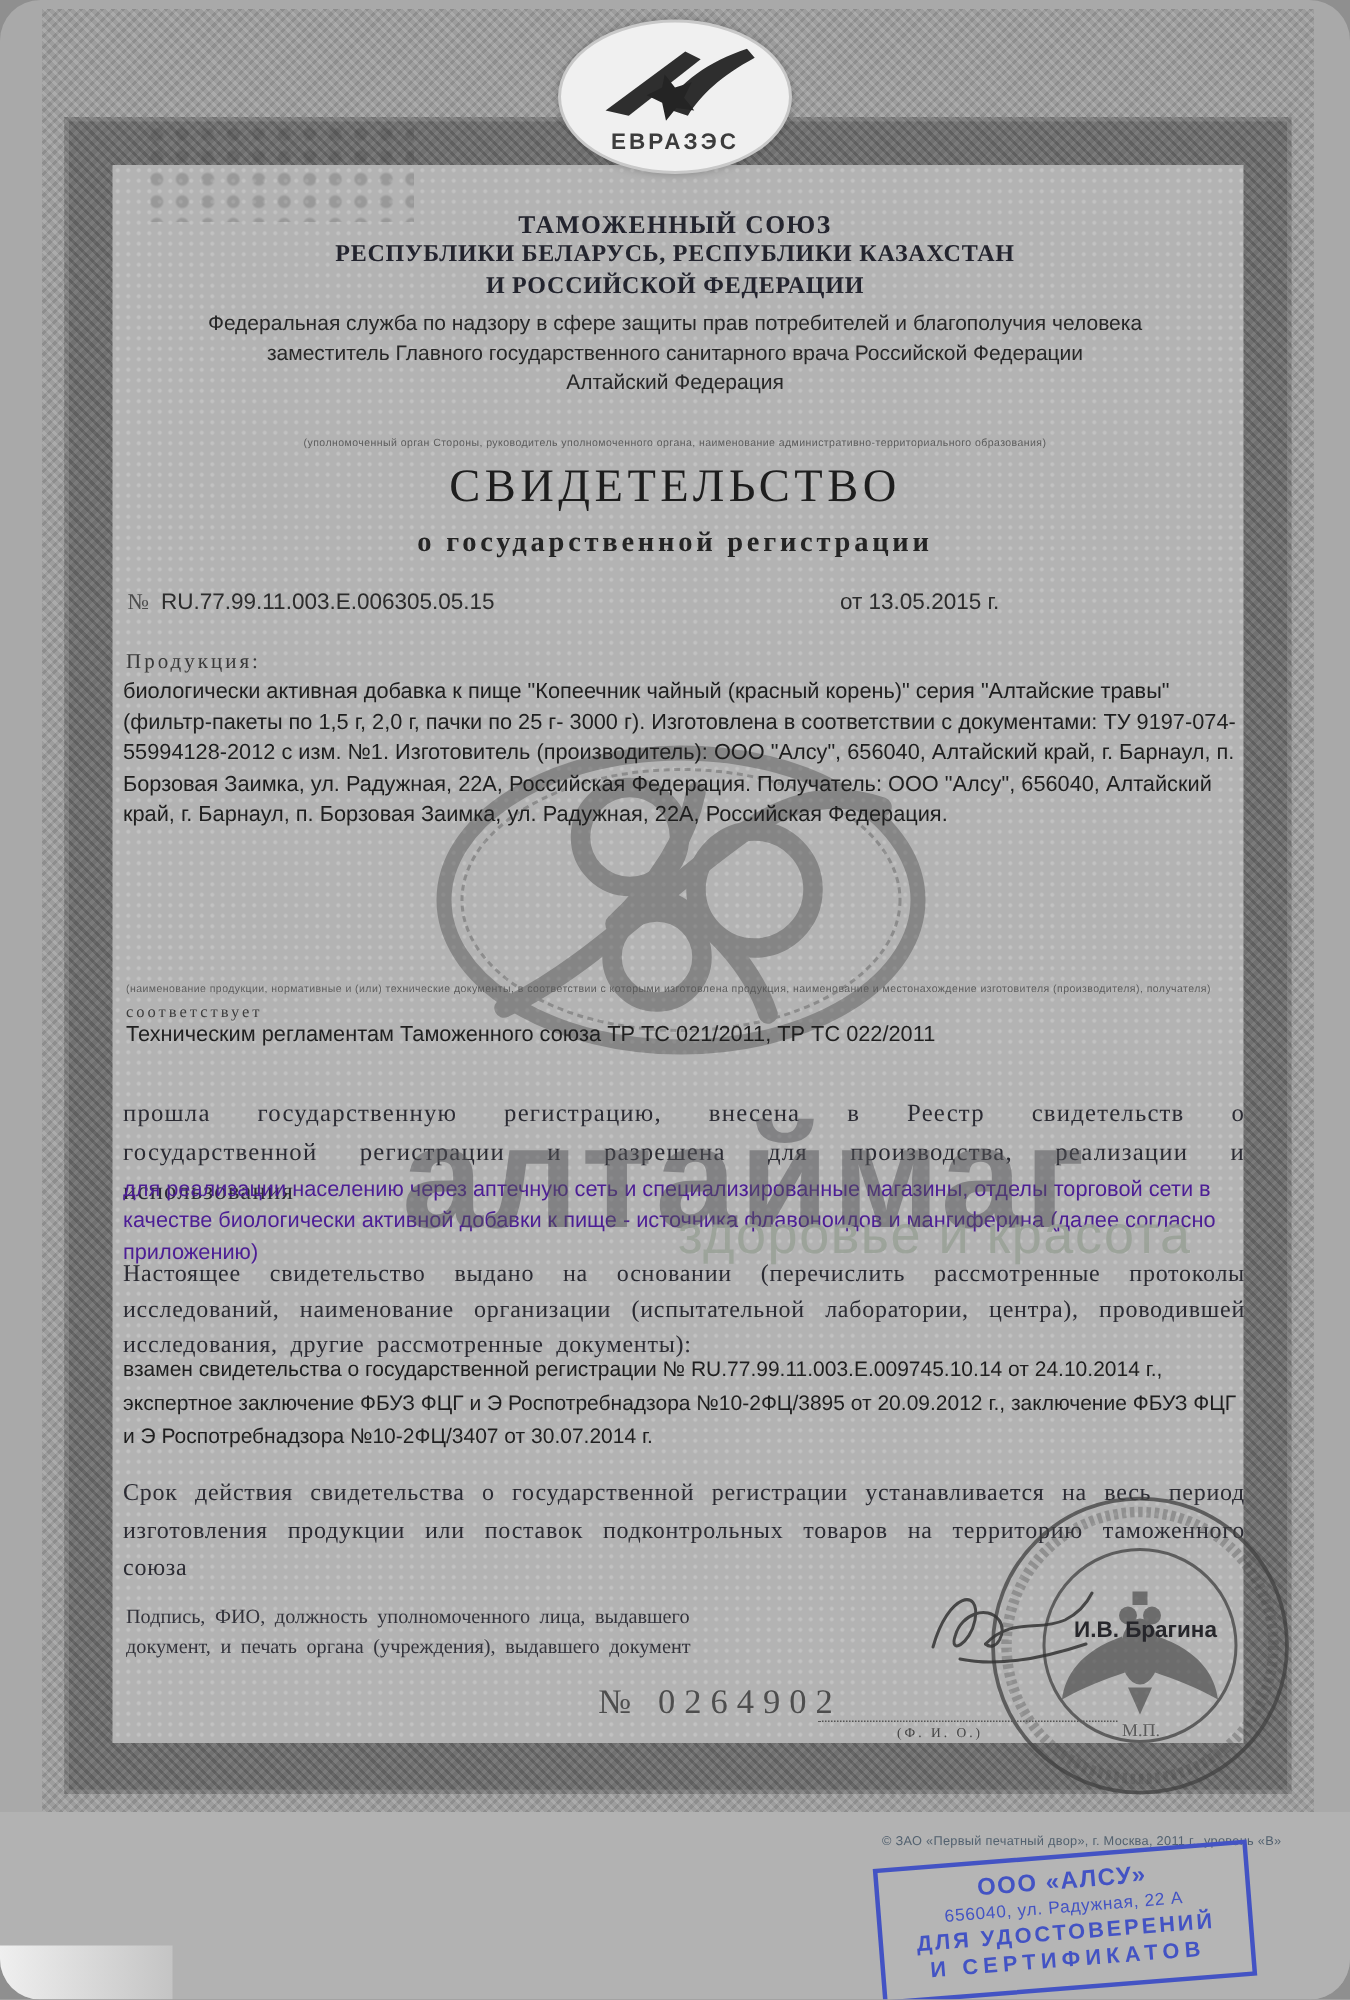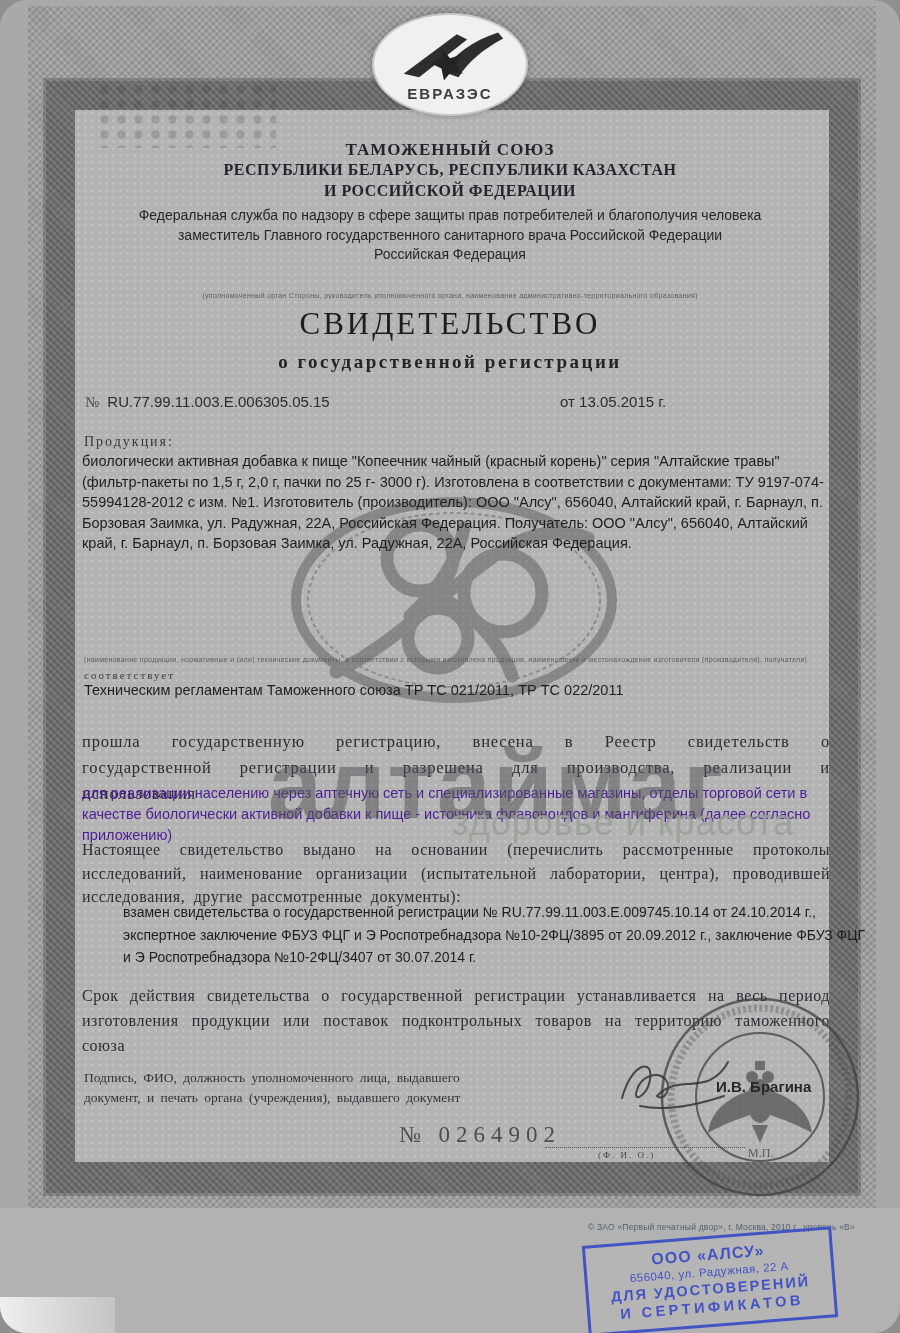--- a/index.html
+++ b/index.html
@@ -63,21 +63,21 @@
   .date { top: 393px; left: 560px; font-size: 15px; color: #2c2c2c; }
   .prod-label { top: 434px; left: 84px; font-family: "Liberation Serif", serif; font-size: 14px; letter-spacing: 2px; color: #383838; }
   .prod-para { top: 451px; left: 82px; width: 746px; font-size: 14.5px; line-height: 20.5px; color: #1e1e1e; }
   .fp2 { top: 656px; left: 84px; width: 742px; text-align: left; }
   .comp-label { top: 669px; left: 84px; font-family: "Liberation Serif", serif; font-size: 11px; letter-spacing: 2px; color: #3d3d3d; }
   .comp-text { top: 682px; left: 84px; font-size: 14.5px; color: #1f1f1f; }
   .para-serif { font-family: "Liberation Serif", serif; color: #2b2b33; text-align: justify; }
   .reg-para { top: 729px; left: 82px; width: 748px; font-size: 16.5px; line-height: 26px; letter-spacing: .8px; word-spacing: 7px; }
   .usage-para { top: 783px; left: 82px; width: 748px; font-size: 14.5px; line-height: 21px; color: #4c1d95; }
   .basis-label { top: 838px; left: 82px; width: 748px; font-size: 16px; line-height: 23.5px; letter-spacing: .5px; word-spacing: 4px; }
-  .basis-text { top: 901px; left: 82px; width: 748px; font-size: 14px; line-height: 22.5px; color: #1e1e1e; margin-left: 41px; }
+  .basis-text { top: 901px; left: 82px; width: 748px; font-size: 14px; line-height: 22.5px; color: #1e1e1e; }
   .validity { top: 983px; left: 82px; width: 748px; font-size: 16px; line-height: 25px; letter-spacing: .5px; word-spacing: 5px; }
   .sig-caption { top: 1068px; left: 84px; width: 400px; font-family: "Liberation Serif", serif; font-size: 13.5px; line-height: 20px; color: #33333b; word-spacing: 3px; }
   .serial { top: 1122px; left: 120px; width: 720px; text-align: center; font-family: "Liberation Serif", serif; font-size: 23px; letter-spacing: 6px; color: #4d4d4d; }
   
   .sig-svg { left: 612px; top: 1048px; z-index: 6; }
   .fio-line { left: 545px; top: 1147px; width: 200px; border-top: 1px dotted #555; z-index: 6; }
   .fio-label { left: 598px; top: 1150px; font-family: "Liberation Serif", serif; font-size: 9px; letter-spacing: 2px; color: #444; z-index: 6; }
   .seal { left: 658px; top: 995px; width: 205px; height: 205px; z-index: 5; opacity: .75; }
   .sign-name { left: 716px; top: 1078px; font-size: 15px; font-weight: bold; color: #26262b; z-index: 7; }
   .mp-label { left: 748px; top: 1146px; font-family: "Liberation Serif", serif; font-size: 12px; color: #3a3a3a; opacity: .75; z-index: 6; }
@@ -119,21 +119,21 @@
       <path d="M62 30 l8 10 l13 -4 l-6 12 l8 10 l-14 -2 l-8 10 l-3 -14 l-12 -6 l12 -6 z" fill="#242424"></path>
     </svg>
     <div class="logo-label">ЕВРАЗЭС</div>
   </div>
 
   <div class="abs center serifb hdr2">РЕСПУБЛИКИ БЕЛАРУСЬ, РЕСПУБЛИКИ КАЗАХСТАН</div>
   <div class="abs center serifb hdr1">ТАМОЖЕННЫЙ СОЮЗ</div>
   <div class="abs center serifb hdr3">И РОССИЙСКОЙ ФЕДЕРАЦИИ</div>
   <div class="abs center ag ag1">Федеральная служба по надзору в сфере защиты прав потребителей и благополучия человека</div>
   <div class="abs center ag ag2">заместитель Главного государственного санитарного врача Российской Федерации</div>
-  <div class="abs center ag ag3">Российская Федерация</div>
+  <div class="abs center ag ag3">Алтайский Федерация</div>
   <div class="abs fineprint fp1">(уполномоченный орган Стороны, руководитель уполномоченного органа, наименование административно-территориального образования)</div>
 
   <div class="abs center title">СВИДЕТЕЛЬСТВО</div>
   <div class="abs center subtitle">о государственной регистрации</div>
 
   <div class="abs numrow">
     <span class="numsym">№</span><span>RU.77.99.11.003.Е.006305.05.15</span>
   </div>
   <div class="abs date">от 13.05.2015 г.</div>
 
@@ -193,21 +193,21 @@
       <path d="M94 130 L110 130 L102 148 Z"></path>
     </g>
   </svg>
   <div class="abs sign-name">И.В. Брагина</div>
   <div class="abs mp-label">М.П.</div>
 
   <div class="abs serial">№ 0264902</div>
 
   <div class="bottom-strip"></div>
   <div class="scan-corner"></div>
-  <div class="abs print-note">© ЗАО «Первый печатный двор», г. Москва, 2010 г., уровень «В»</div>
+  <div class="abs print-note">© ЗАО «Первый печатный двор», г. Москва, 2011 г., уровень «В»</div>
 
   <div class="abs stamp">
     <div class="s1">ООО «АЛСУ»</div>
     <div class="s2">656040, ул. Радужная, 22 А</div>
     <div class="s3">ДЛЯ УДОСТОВЕРЕНИЙ</div>
     <div class="s4">И СЕРТИФИКАТОВ</div>
   </div>
 
 </div>
 

